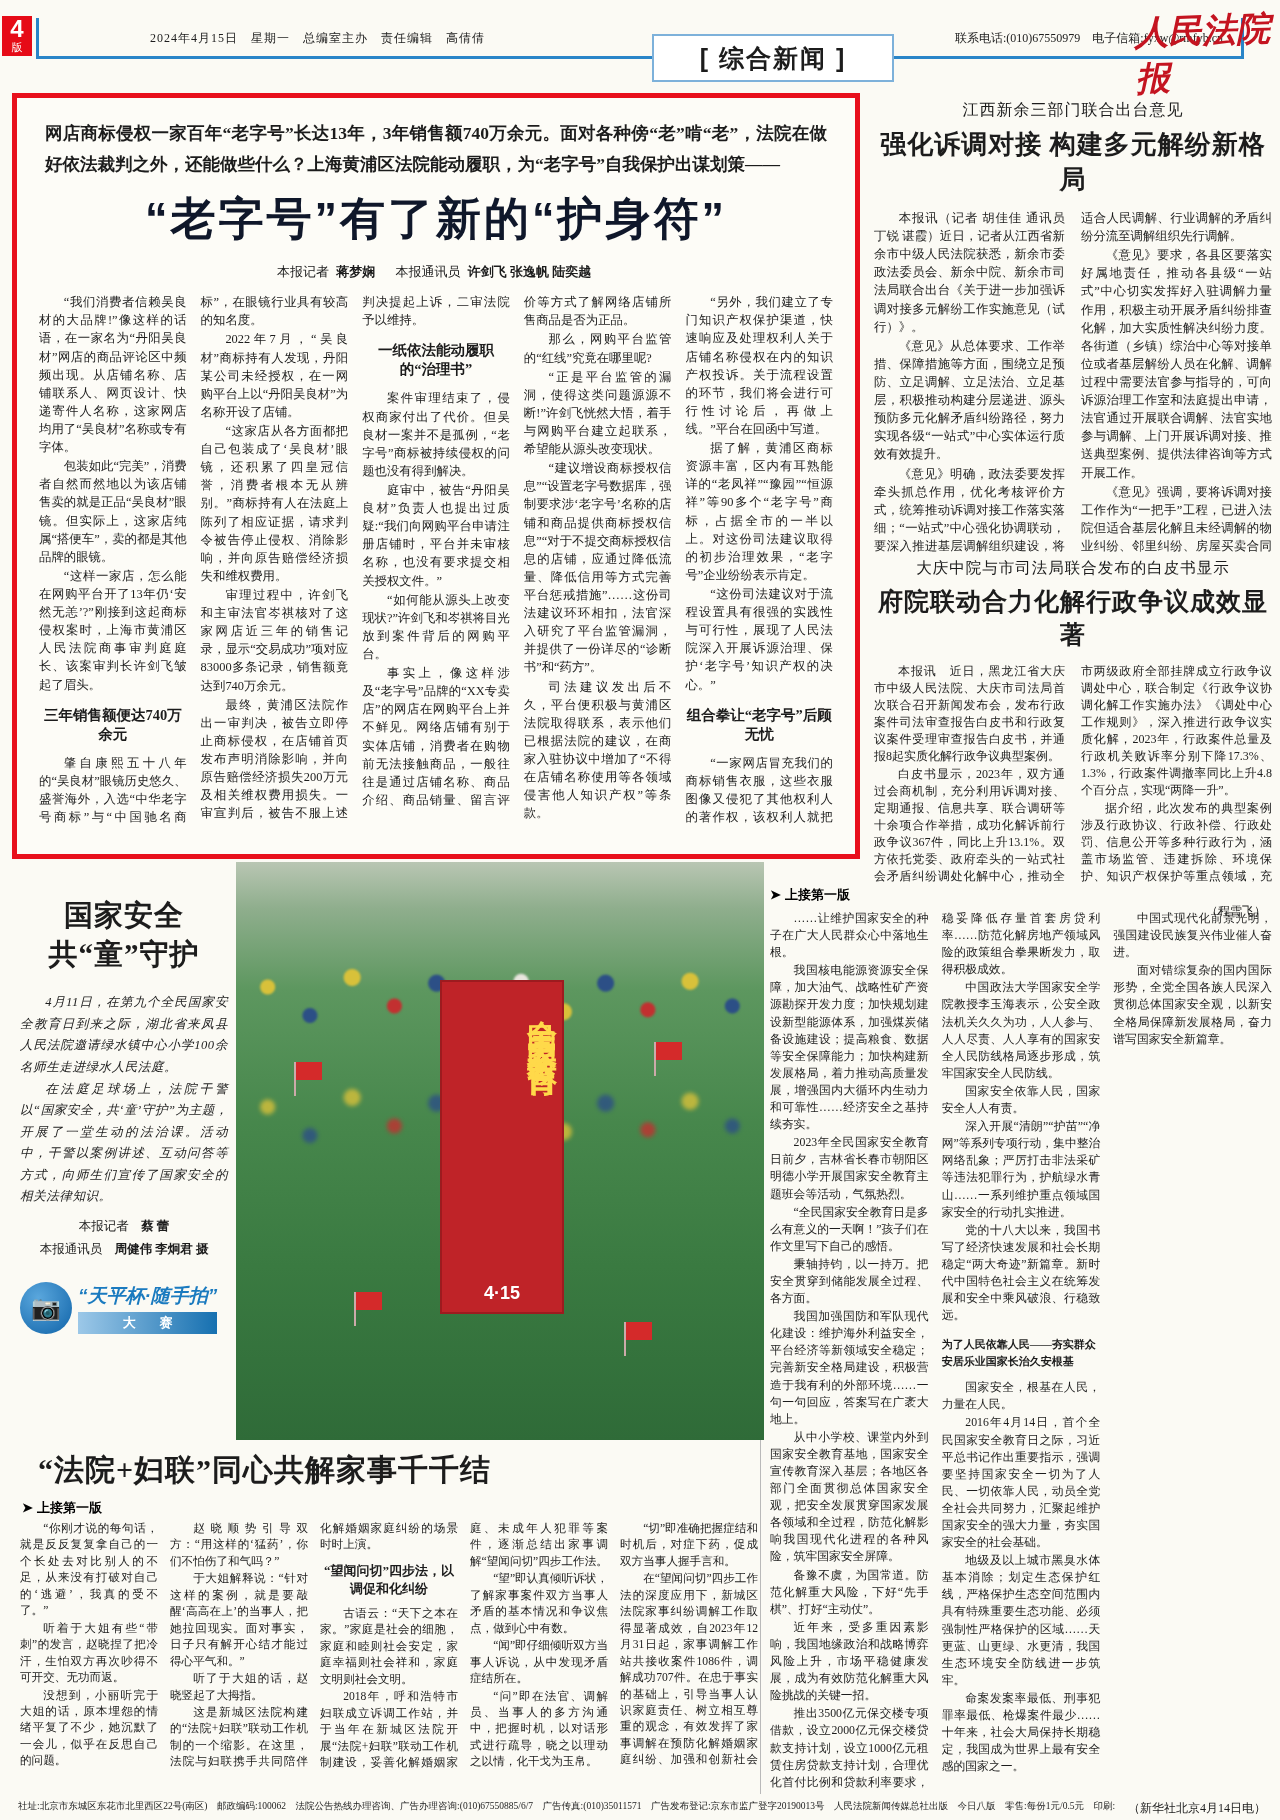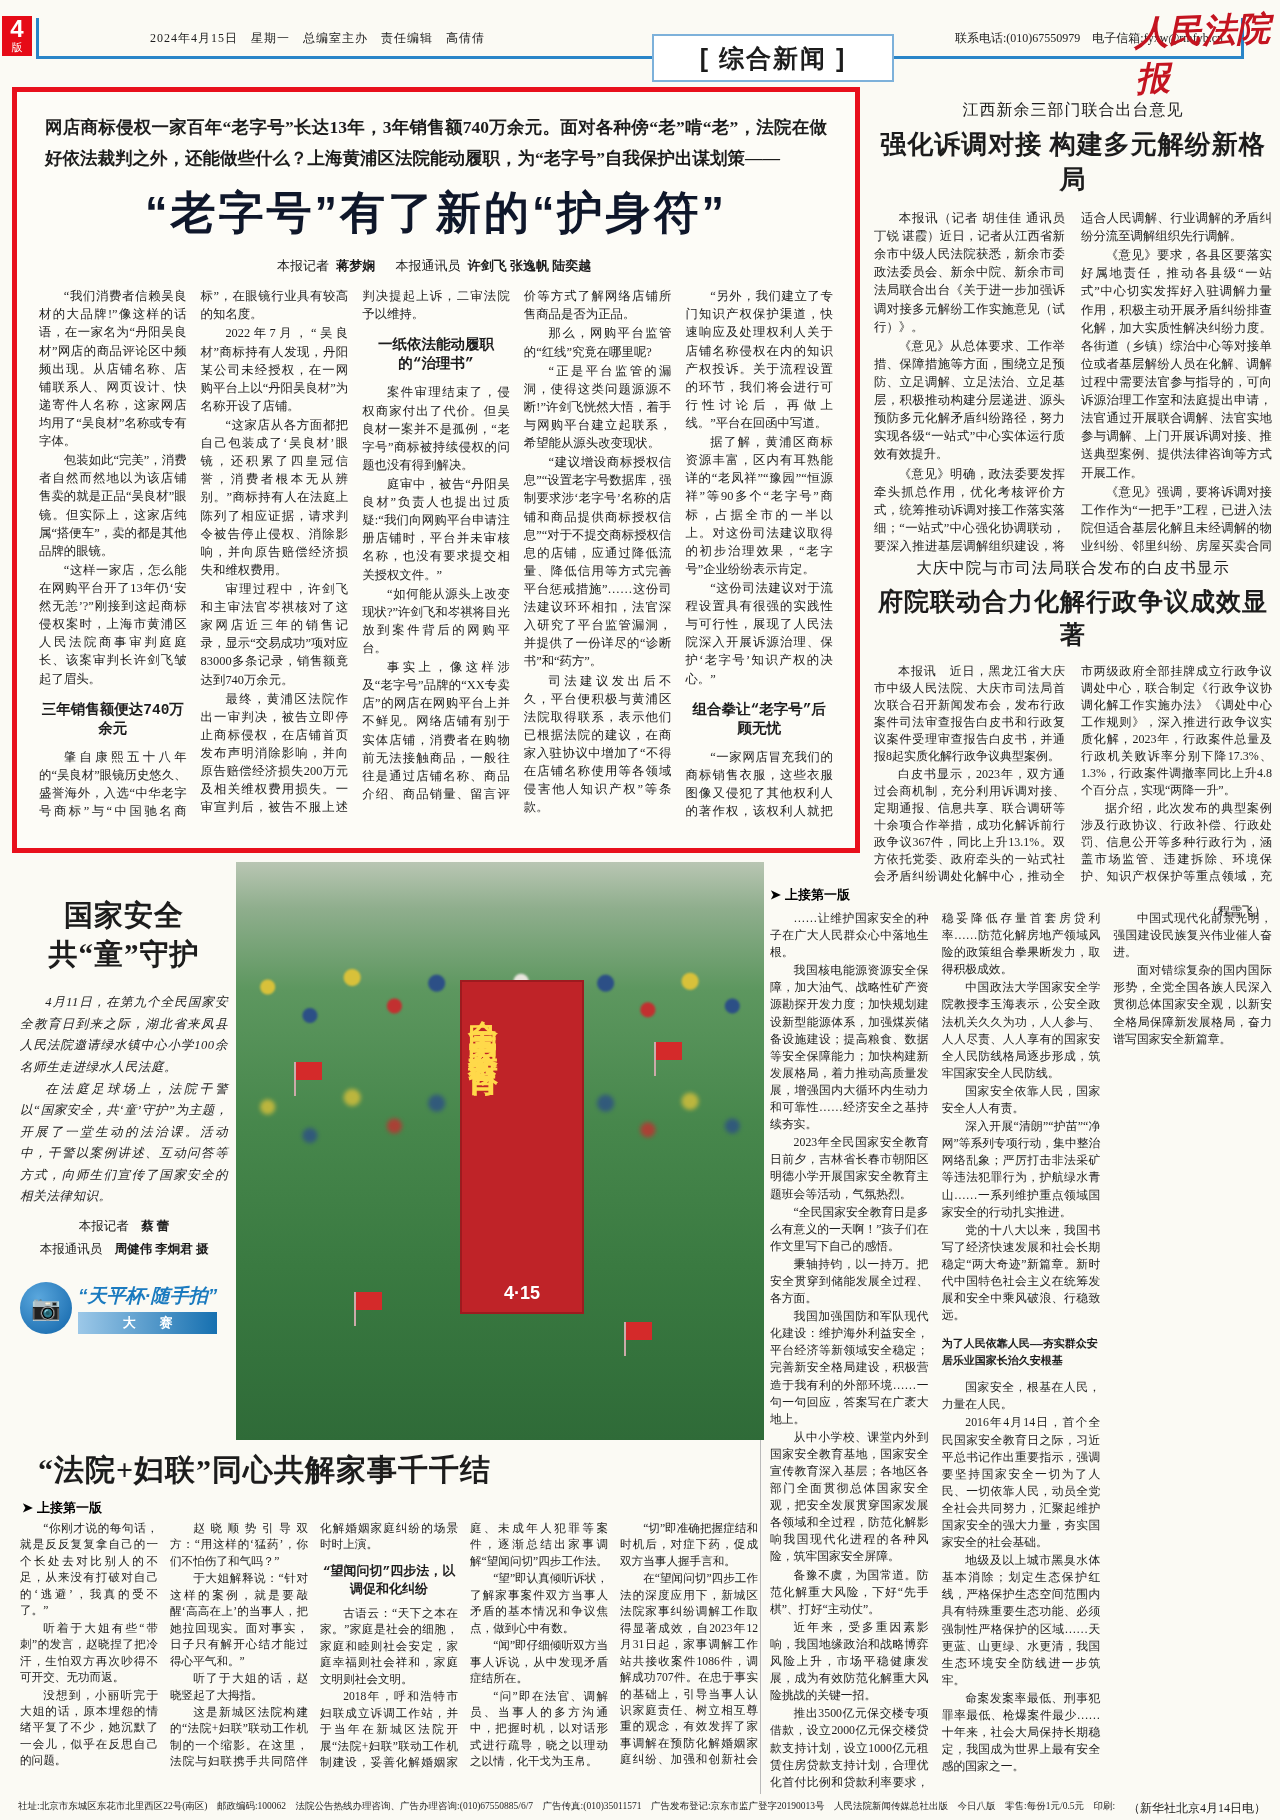--- a/index.html
+++ b/index.html
@@ -14,29 +14,29 @@
   .blue-tick-l{left:36px;top:18px;width:3px;height:38px;background:#2a85c8;}
   .blue-tick-r{left:1241px;top:18px;width:3px;height:41px;background:#2a85c8;}
   .dateline{left:150px;top:30px;font-size:12px;letter-spacing:1px;}
   .contact{left:955px;top:30px;font-size:12px;}
   .masthead{left:1135px;top:8px;font-size:34px;color:#c41420;font-weight:bold;font-style:italic;
             font-family:"DejaVu Serif",serif;transform:rotate(-2deg);}
   .section-box{left:652px;top:34px;width:238px;height:44px;background:#fff;border:2px solid #7db1da;
                text-align:center;line-height:44px;font-family:"Liberation Sans",sans-serif;
                font-weight:bold;font-size:25px;letter-spacing:2px;}
   
-  .lead-box{left:12px;top:87px;width:838px;height:756px;border:5px solid #e8101c;background:#fdfcf7;}
+  .lead-box{left:12px;top:93px;width:838px;height:756px;border:5px solid #e8101c;background:#fdfcf7;}
   .lead-kicker{margin:20px 28px 0 28px;font-size:17.5px;line-height:1.75;text-align:justify;font-weight:bold;}
   .lead-headline{margin-top:10px;text-align:center;color:#0f172a;font-family:"Liberation Sans","DejaVu Sans",sans-serif;
                  font-weight:bold;font-size:45px;letter-spacing:3px;}
   .byline{margin-top:14px;text-align:center;font-size:13px;}
   .byline b{margin:0 4px;}
   .lead-body{margin:12px 22px 0 22px;height:548px;column-count:5;column-gap:14px;column-fill:auto;overflow:hidden;}
   .para{font-size:12.4px;line-height:1.46;text-align:justify;text-indent:2em;margin:0 0 1px 0;}
-  .sub{font-family:Liberation Mono, monospace;font-size:14.5px;font-weight:bold;
+  .sub{font-family:Liberation Serif, serif;font-size:14.5px;font-weight:bold;
        text-align:center;margin:12px 0 10px 0;break-inside:avoid;}
   
   .r-art{left:874px;top:100px;width:398px;}
   .kicker{text-align:center;font-size:16px;letter-spacing:1px;}
   .headline2{text-align:center;font-size:26px;font-weight:bold;letter-spacing:1px;margin-top:6px;}
   .cols2{margin-top:12px;column-count:2;column-gap:16px;column-fill:auto;overflow:hidden;}
   .xy-body{height:352px;}
   .dq{left:874px;top:558px;width:398px;}
   .dq-body{height:238px;}
   .dq-body .para{font-size:12px;line-height:1.42;}
@@ -78,21 +78,21 @@
           radial-gradient(circle at 38% 48%,#2c4f86 0 8px,transparent 9px),
           radial-gradient(circle at 46% 62%,#d8c13a 0 8px,transparent 9px),
           radial-gradient(circle at 54% 47%,#e8e5de 0 7px,transparent 8px),
           radial-gradient(circle at 62% 63%,#d8c13a 0 8px,transparent 9px),
           radial-gradient(circle at 70% 48%,#2c4f86 0 8px,transparent 9px),
           radial-gradient(circle at 78% 62%,#c23030 0 7px,transparent 8px),
           radial-gradient(circle at 86% 47%,#d8c13a 0 8px,transparent 9px),
           radial-gradient(circle at 94% 60%,#2c4f86 0 7px,transparent 8px);
          background-color:transparent;filter:blur(1px);}
   .banner{position:absolute;left:204px;top:118px;width:120px;height:330px;background:#bf2328;
-          border:2px solid #9d1b1f;display:flex;justify-content:flex-start;align-items:flex-start;margin-left:20px;}
+          border:2px solid #9d1b1f;display:flex;justify-content:flex-end;align-items:flex-start;}
   .banner-text{writing-mode:vertical-rl;text-orientation:upright;color:#ffd94a;font-weight:bold;
                font-family:"Liberation Sans",sans-serif;font-size:30px;letter-spacing:6px;margin-top:14px;}
   .banner-date{position:absolute;bottom:8px;left:0;width:100%;text-align:center;color:#fff;
                font-family:"Liberation Sans",sans-serif;font-weight:bold;font-size:18px;}
   .flag{position:absolute;width:26px;height:18px;background:#d42a2a;}
   .flag:after{content:"";position:absolute;left:-2px;top:0;width:2px;height:34px;background:#caa;}
   
   .family{left:20px;top:1450px;width:738px;}
   .f-head{font-size:30px;font-weight:bold;letter-spacing:1px;margin-left:18px;}
   .f-tagrow{margin:8px 0 4px 2px;}

